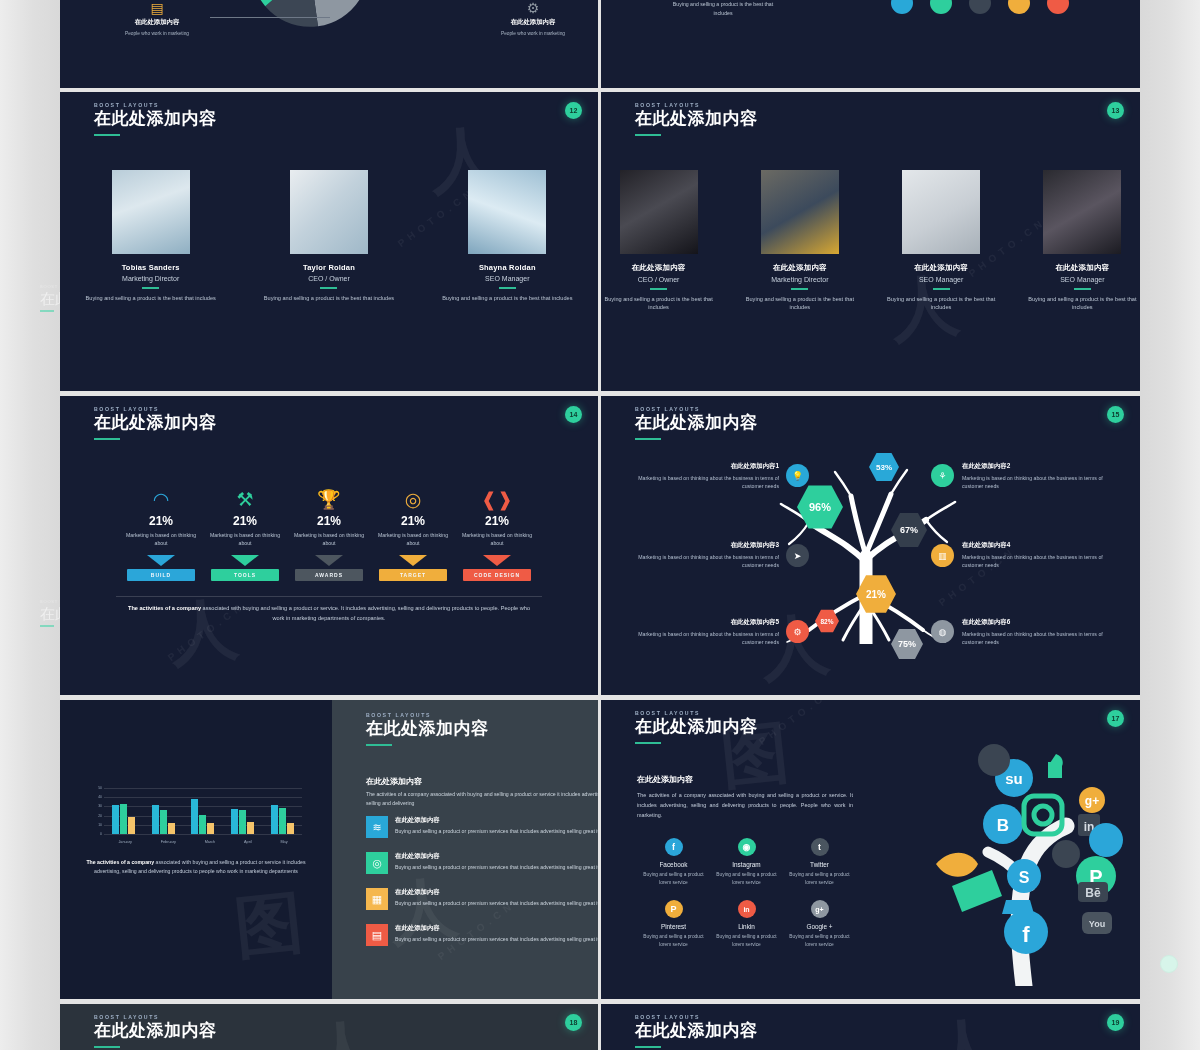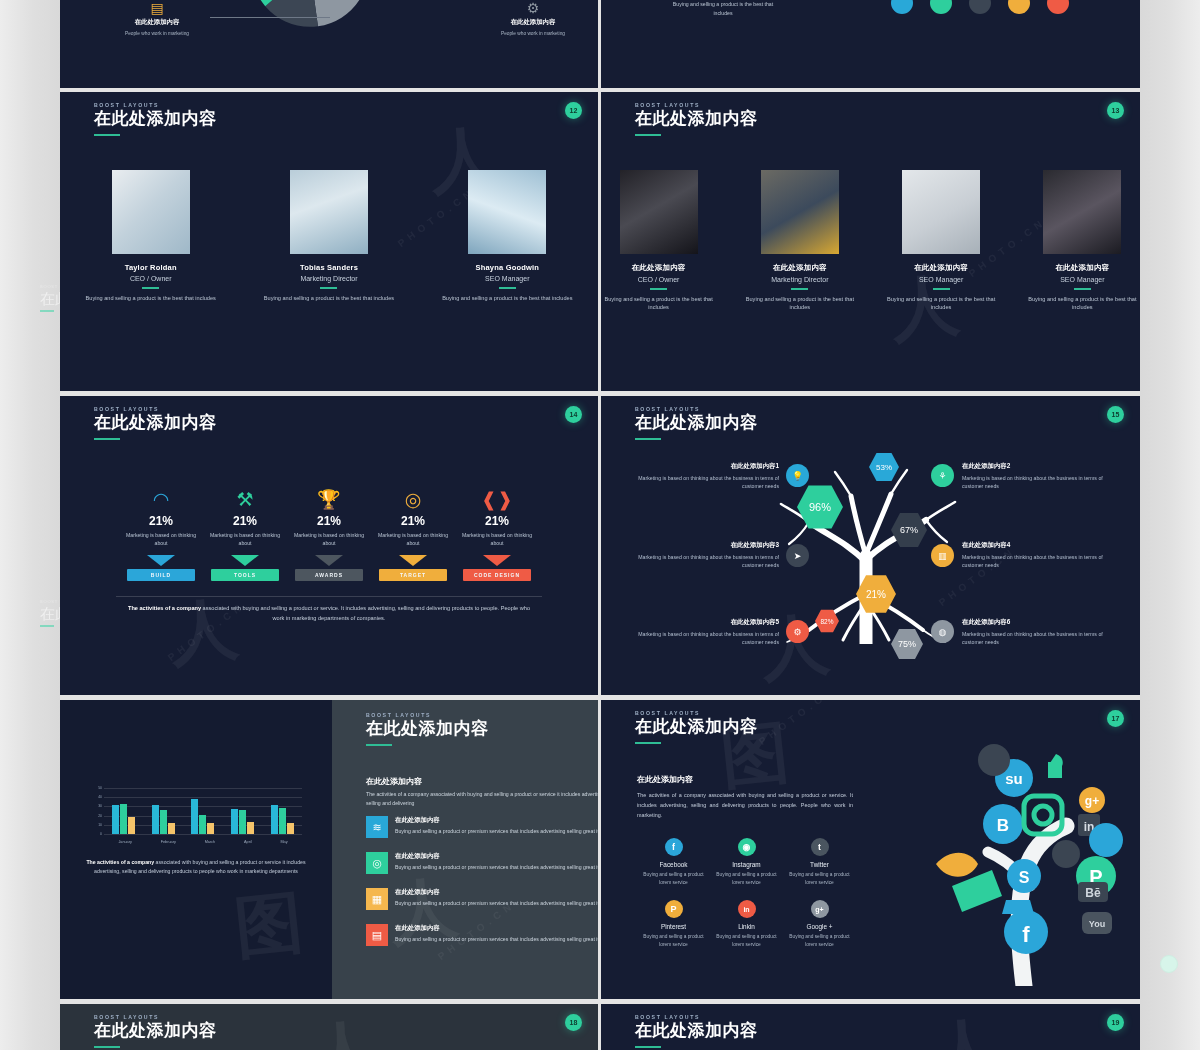--- a/index.html
+++ b/index.html
@@ -111,21 +111,21 @@
   
   .t-item{ position:absolute; width:152px; }
   .t-item .h{ font-size:6.4px; font-weight:700; color:#ffffff; margin-bottom:3px; }
   .t-item .p{ font-size:5.2px; color:#b3bfd0; line-height:1.62; }
   .t-item.l{ text-align:right; left:26px; }
   .t-item.r{ text-align:left; right:26px; }
   .t-bub{ position:absolute; width:23px; height:23px; border-radius:50%;
           display:flex; align-items:center; justify-content:center; font-size:9px; color:#fff; }
   .hexpct{
     position:absolute; display:flex; align-items:center; justify-content:center;
-    color:#fff; font-weight:400;
+    color:#fff; font-weight:700;
     clip-path:polygon(25% 3%,75% 3%,100% 50%,75% 97%,25% 97%,0% 50%);
   }
   .treeart{ position:absolute; left:150px; top:48px; width:230px; height:200px; }
 
   
   .s16-left{ position:absolute; left:0; top:0; width:272px; height:100%; background:#141b30; }
   .s16-right{ position:absolute; left:272px; top:0; right:0; height:100%; background:#38424b; }
   .chartbox{ position:absolute; left:30px; top:88px; width:212px; height:56px; }
   .chart-grid{ position:absolute; inset:0 0 10px 14px; }
   .gl-line{ position:absolute; left:0; right:0; height:1px; background:rgba(255,255,255,.13); }
@@ -220,36 +220,36 @@
       <div class="wm brush" style="left:370px;top:22px;">人</div>
       <div class="wm diag" style="left:330px;top:120px;">PHOTO.CN</div>
       <div class="hdr">
         <span class="eyebrow">BOOST LAYOUTS</span>
         <div class="title">在此处添加内容</div>
         <span class="rule"></span>
       </div>
       <div class="badge">12</div>
       <div class="people" style="gap:48px">
         <div class="person">
+          <div class="photo p2"></div>
+          <div class="nm">Tobias Sanders</div>
+          <div class="role">Marketing Director</div>
+          <div class="sep"></div>
+          <div class="desc">Buying and selling a product is the best that includes</div>
+        </div>
+        <div class="person">
           <div class="photo"></div>
           <div class="nm">Taylor Roldan</div>
           <div class="role">CEO / Owner</div>
           <div class="sep"></div>
           <div class="desc">Buying and selling a product is the best that includes</div>
         </div>
         <div class="person">
-          <div class="photo p2"></div>
-          <div class="nm">Tobias Sanders</div>
-          <div class="role">Marketing Director</div>
-          <div class="sep"></div>
-          <div class="desc">Buying and selling a product is the best that includes</div>
-        </div>
-        <div class="person">
           <div class="photo p3"></div>
-          <div class="nm">Shayna Goodwin</div>
+          <div class="nm">Shayna Roldan</div>
           <div class="role">SEO Manager</div>
           <div class="sep"></div>
           <div class="desc">Buying and selling a product is the best that includes</div>
         </div>
       </div>
     </div>
 
     <div class="slide" style="left:541px; top:92px; width:539px; height:299px;">
       <div class="wm brush" style="left:290px;top:170px;">人</div>
       <div class="wm diag" style="left:360px;top:150px;">PHOTO.CN</div>

